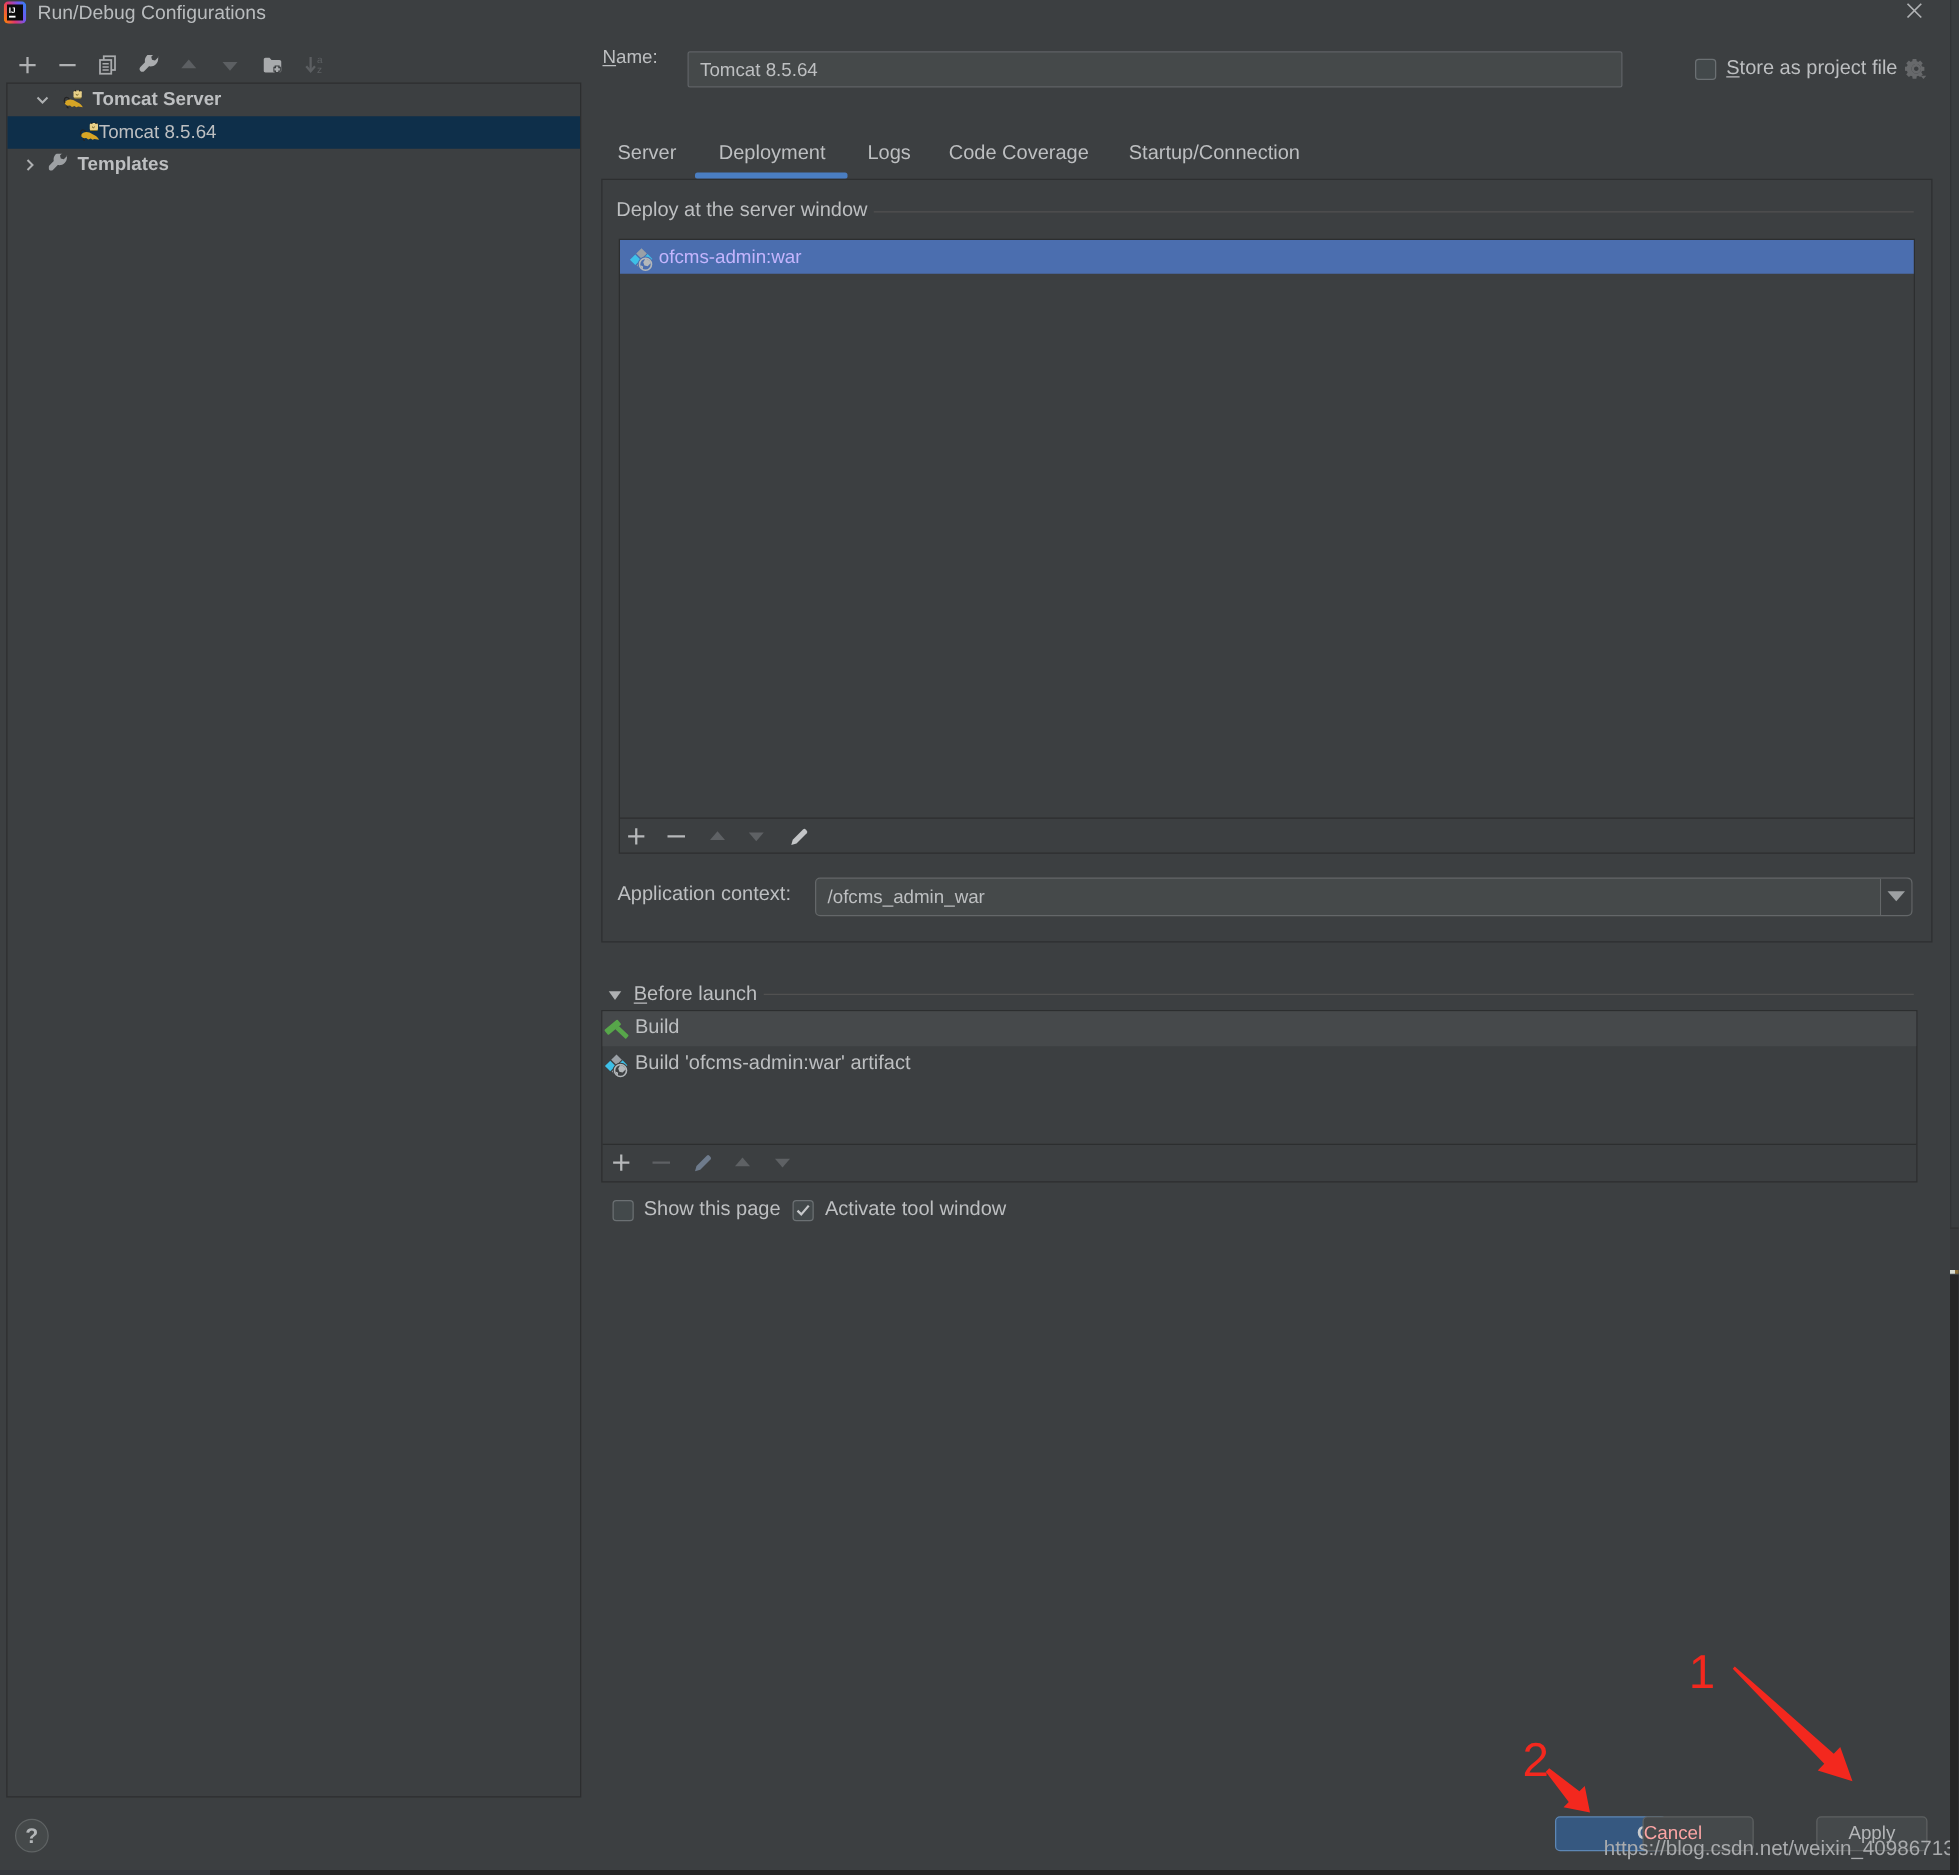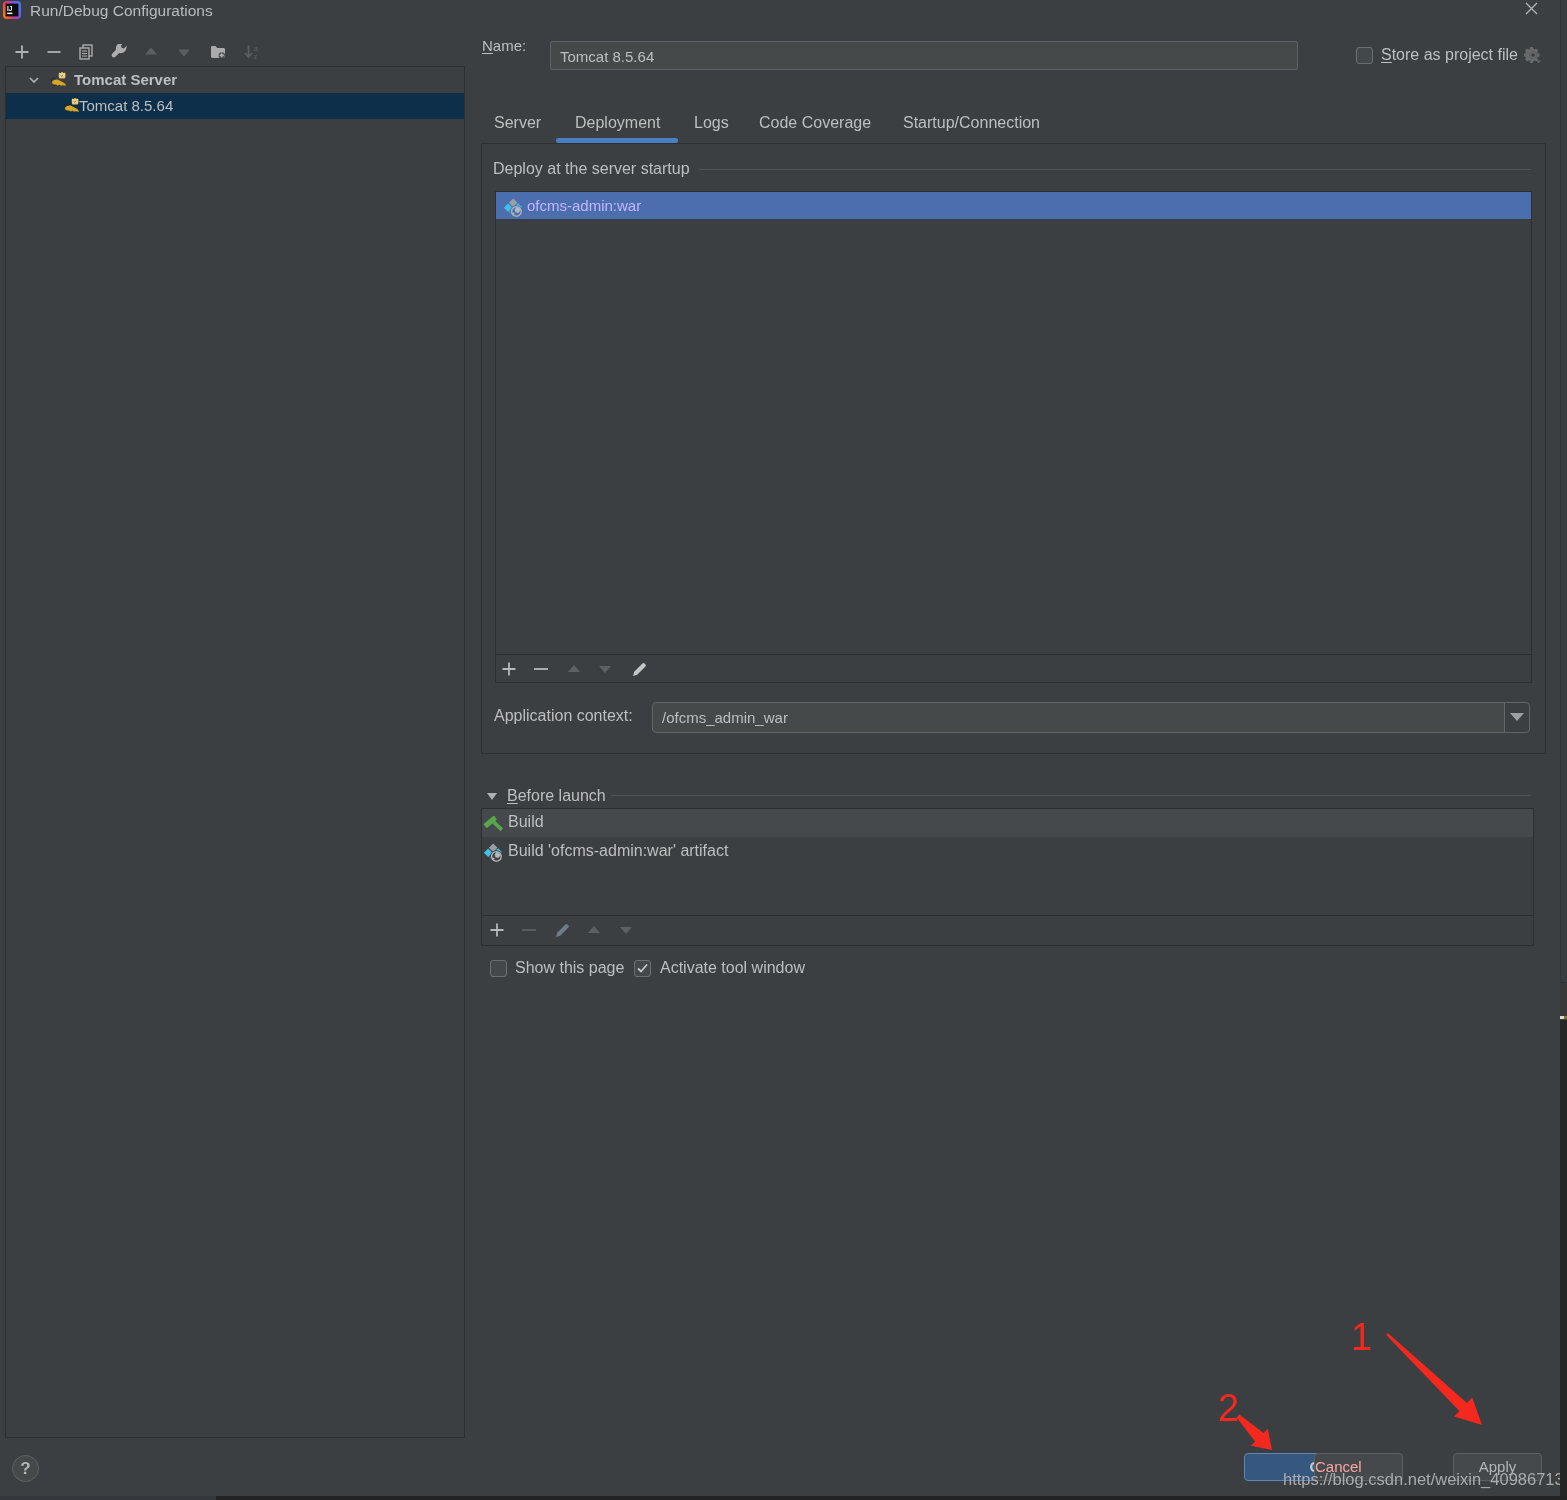--- a/index.html
+++ b/index.html
@@ -76,40 +76,49 @@
         <use href="#tomcat"></use>
       </svg>
     <div class="abs txt bold" style="left:56px;top:4px">Tomcat Server</div>
   </div>
   <div class="abs" style="left:6px;top:93px;width:458px;height:26px;background:#0e2f4a">
     <svg class="abs" style="left:57px;top:4px" width="18" height="18" viewBox="0 0 18 18">
         <use href="#tomcat"></use>
       </svg>
     <div class="abs txt" style="left:73px;top:4px">Tomcat 8.5.64</div>
   </div>
+  <div class="abs" style="left:6px;top:119px;width:458px;height:26px;">
+    <svg class="abs" style="left:12px;top:7px" width="12" height="12" viewBox="0 0 12 12">
+        <path d="M4 2l4 4-4 4" stroke="#aeb0b2" stroke-width="1.6" fill="none"></path>
+      </svg>
+    <svg class="abs" style="left:33px;top:4px" width="16" height="16" viewBox="0 0 16 16">
+        <use href="#wrench16"></use>
+      </svg>
+    <div class="abs txt bold" style="left:56px;top:4px">Templates</div>
+  </div>
 
   <div class="abs txt" style="left:482px;top:37px"><u>N</u>ame:</div>
   <div class="abs" style="left:550px;top:41px;width:748px;height:29px;background:#45494a;border:1px solid #5f6265;border-radius:2px"></div>
   <div class="abs txt" style="left:560px;top:48px">Tomcat 8.5.64</div>
 
   <div class="abs cb" style="left:1356px;top:47px;width:17px;height:17px;background:#43494b;border:1px solid #6b7073;border-radius:3px"></div>
   <div class="abs txt t16" style="left:1381px;top:46px"><u>S</u>tore as project file</div>
   <svg class="abs" style="left:1524px;top:46px" width="18" height="18" viewBox="0 0 18 18">
       <use href="#gear"></use>
     </svg>
 
   <div class="abs txt t16" style="left:494px;top:114px">Server</div>
   <div class="abs txt t16" style="left:575px;top:114px">Deployment</div>
   <div class="abs txt t16" style="left:694px;top:114px">Logs</div>
   <div class="abs txt t16" style="left:759px;top:114px">Code Coverage</div>
   <div class="abs txt t16" style="left:903px;top:114px">Startup/Connection</div>
   <div class="abs" style="left:556px;top:138px;width:122px;height:5px;background:#4a7ec2;border-radius:2px"></div>
 
   <div class="abs" style="left:481px;top:143px;width:1065px;height:611px;border:1px solid #2d2f30"></div>
-  <div class="abs txt t16" style="left:493px;top:160px">Deploy at the server startup</div>
+  <div class="abs txt t16" style="left:493px;top:160px">Deploy at the server window</div>
   <div class="abs" style="left:699px;top:169px;width:832px;height:1px;background:#515151"></div>
 
   <div class="abs" style="left:495px;top:191px;width:1037px;height:492px;border:1px solid #2c2e2f"></div>
   <div class="abs" style="left:496px;top:192px;width:1035px;height:27px;background:#4b6eaf"></div>
   <svg class="abs" style="left:503px;top:198px;--bgc:#4b6eaf" width="20" height="20" viewBox="0 0 20 20">
       <use href="#artifact"></use>
     </svg>
   <div class="abs txt" style="left:527px;top:197px;color:#c4b5fd">ofcms-admin:war</div>
   <div class="abs" style="left:496px;top:654px;width:1035px;height:1px;background:#2c2e2f"></div>
 

